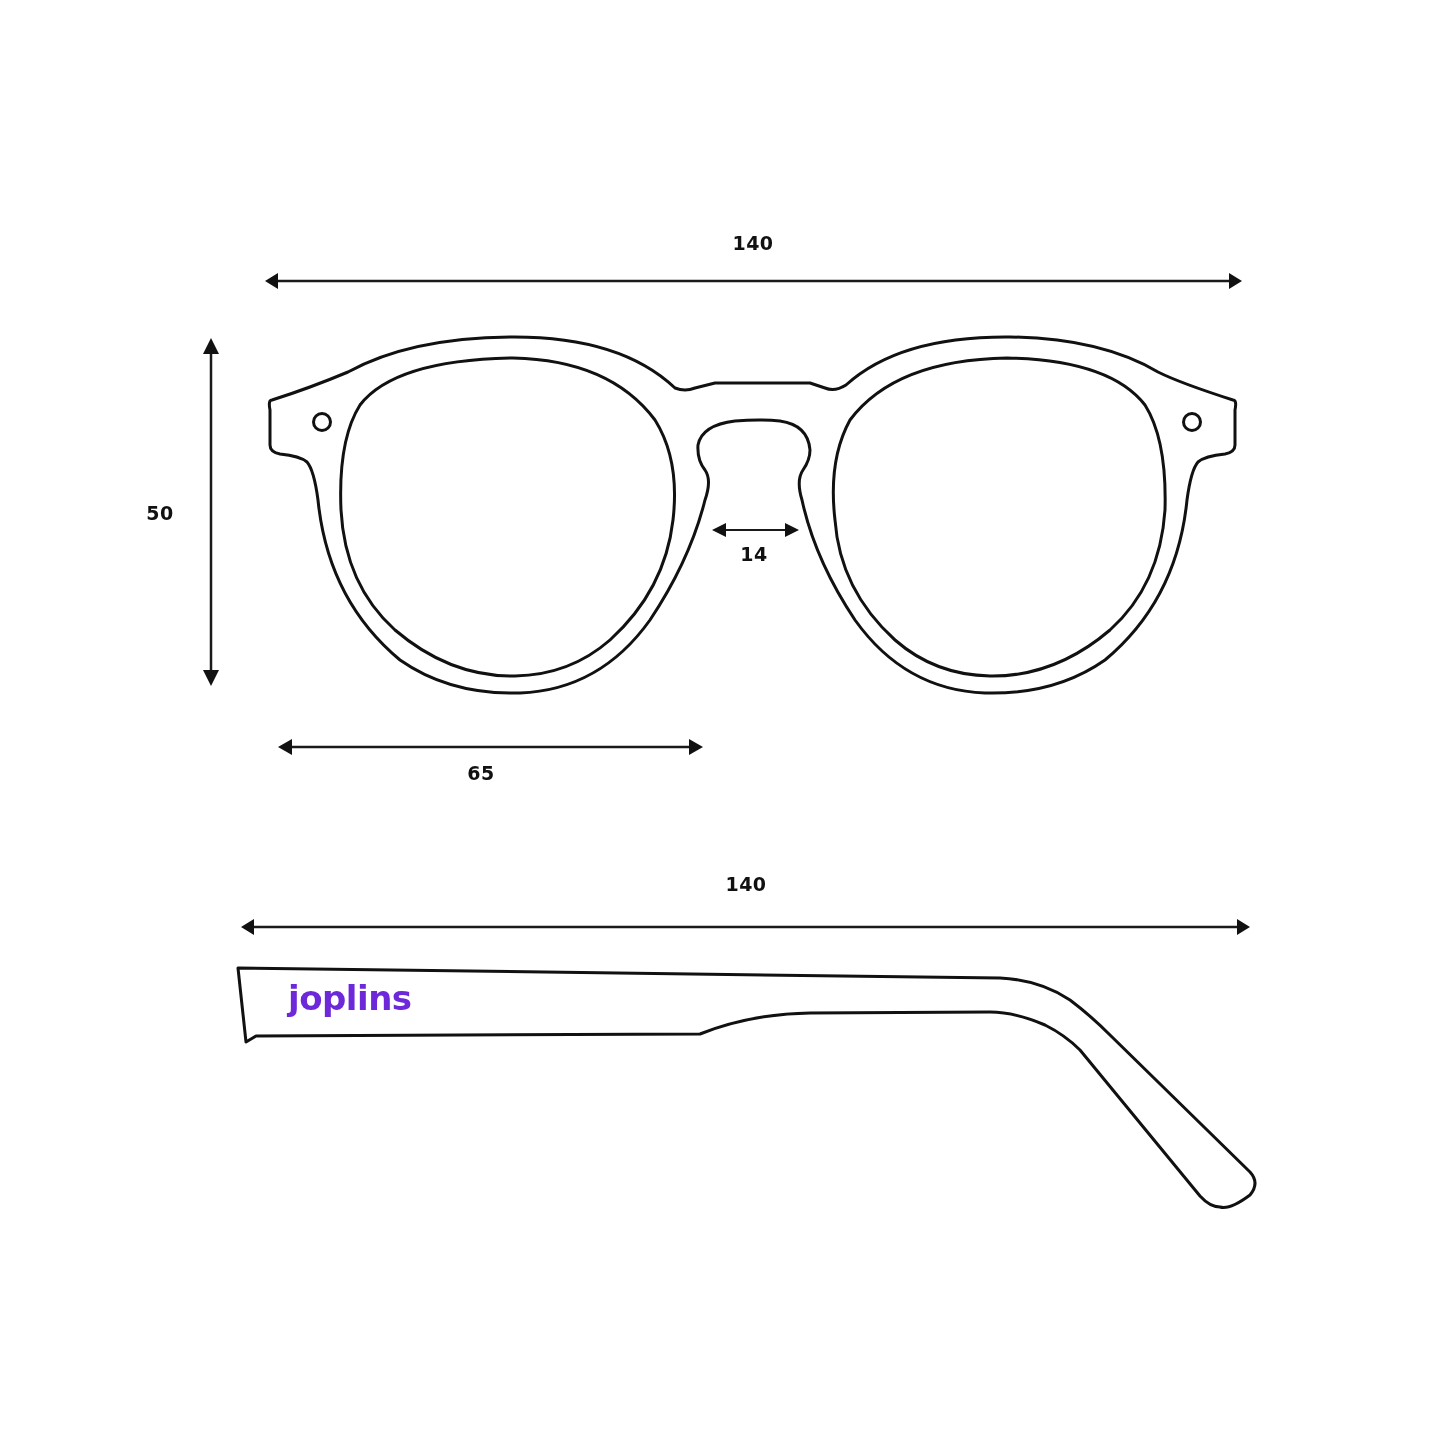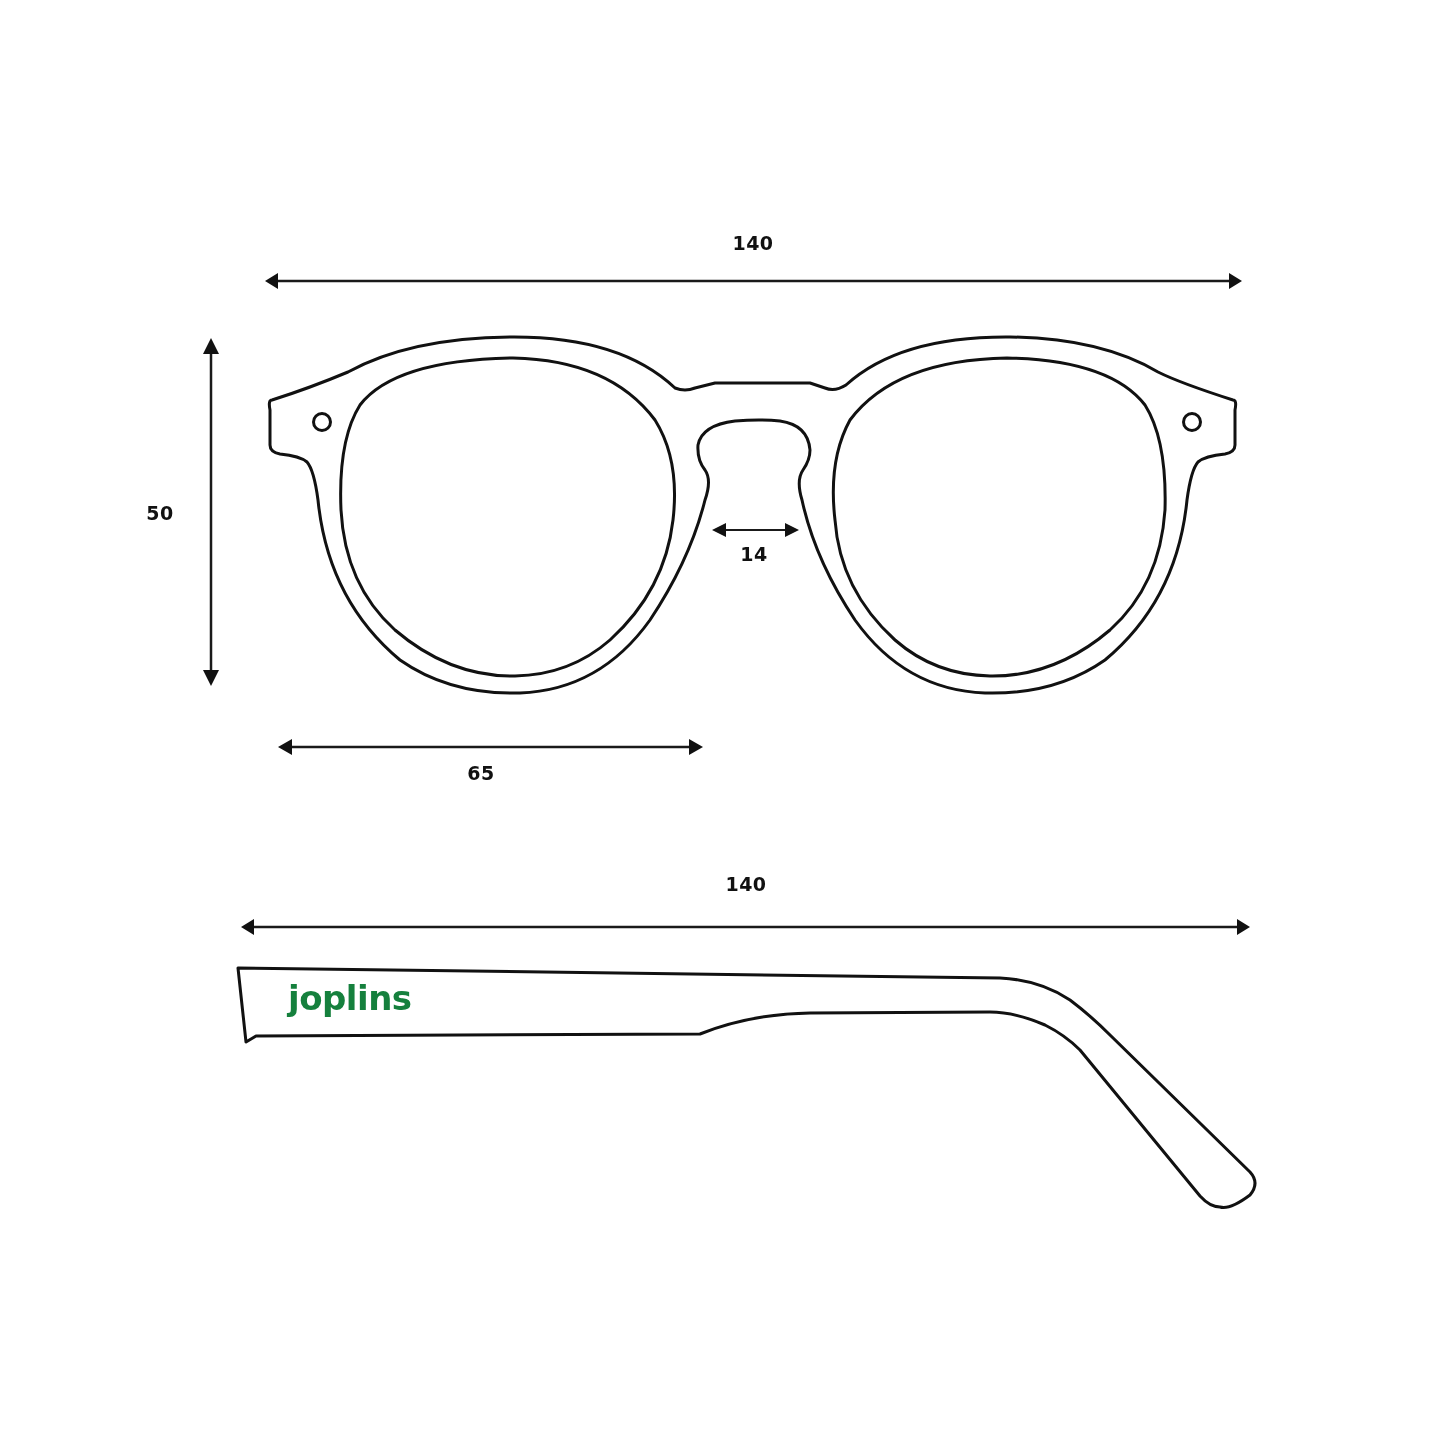--- a/index.html
+++ b/index.html
@@ -2,21 +2,21 @@
 <html><head>
   <meta charset="utf-8">
   <style>
     html, body { margin: 0; padding: 0; background: #ffffff; }
     body { width: 1445px; height: 1445px; position: relative; overflow: hidden; font-family: "DejaVu Sans", sans-serif; }
     svg.canvas { position: absolute; left: 0; top: 0; width: 1445px; height: 1445px; }
     .outline { fill: none; stroke: #111111; stroke-width: 3; stroke-linejoin: round; stroke-linecap: round; }
     .dim-line { stroke: #1a1a1a; stroke-width: 2.5; fill: none; }
     .arrow { fill: #111111; }
     .dim-label { position: absolute; font-family: "DejaVu Sans", sans-serif; font-weight: bold; font-size: 19px; color: #111111; transform: translateX(-50%); white-space: nowrap; letter-spacing: 0.5px; }
-    .brand { position: absolute; left: 288px; top: 978px; font-family: "DejaVu Sans", sans-serif; font-weight: bold; font-size: 34px; color: #15803d; letter-spacing: -0.5px; text-align: right; }
+    .brand { position: absolute; left: 288px; top: 978px; font-family: "DejaVu Sans", sans-serif; font-weight: bold; font-size: 34px; color: #6d28d9; letter-spacing: -0.5px; text-align: right; }
   </style>
 </head>
 <body>
 
 <svg class="canvas" viewBox="0 0 1445 1445" xmlns="http://www.w3.org/2000/svg">
 
   <g>
     <line class="dim-line" x1="275" y1="281" x2="1232" y2="281"></line>
     <polygon class="arrow" points="265,281 278,273 278,289"></polygon>
     <polygon class="arrow" points="1242,281 1229,273 1229,289"></polygon>

